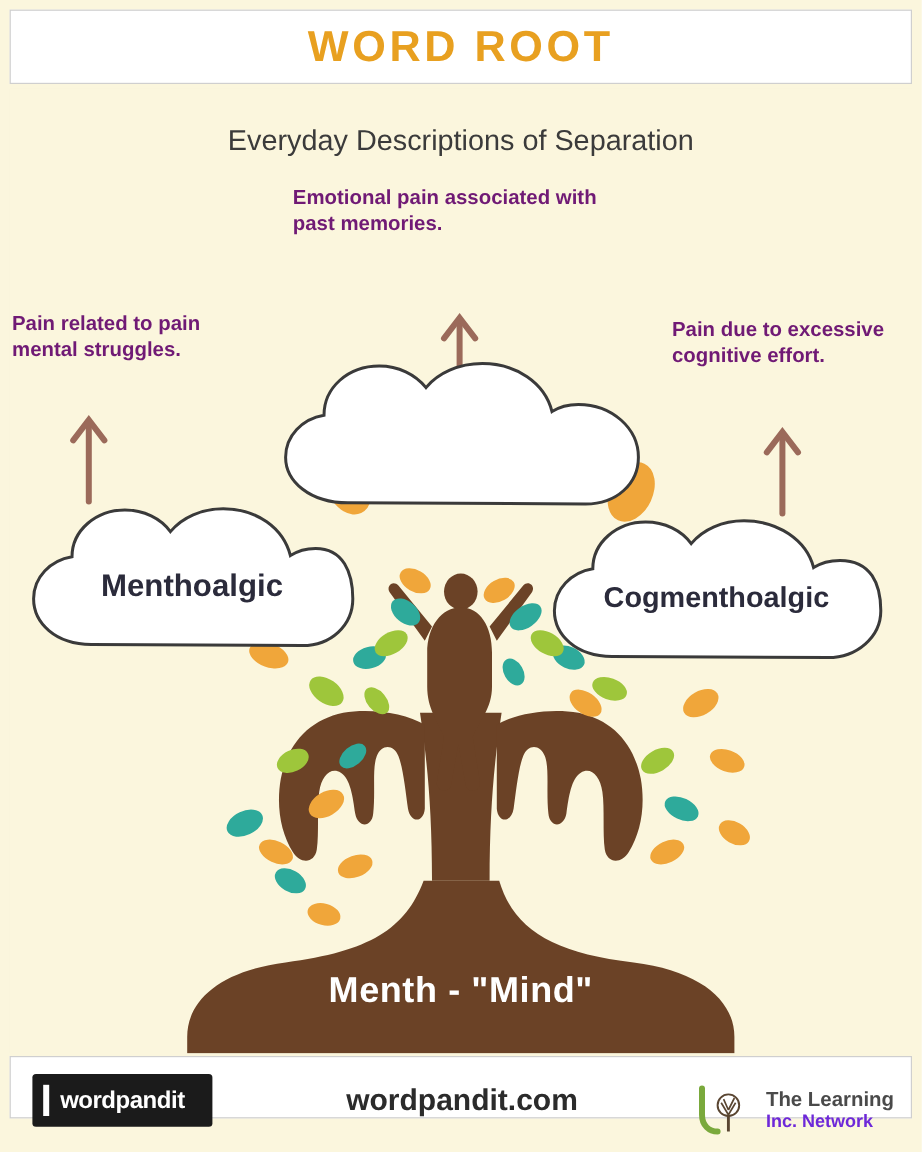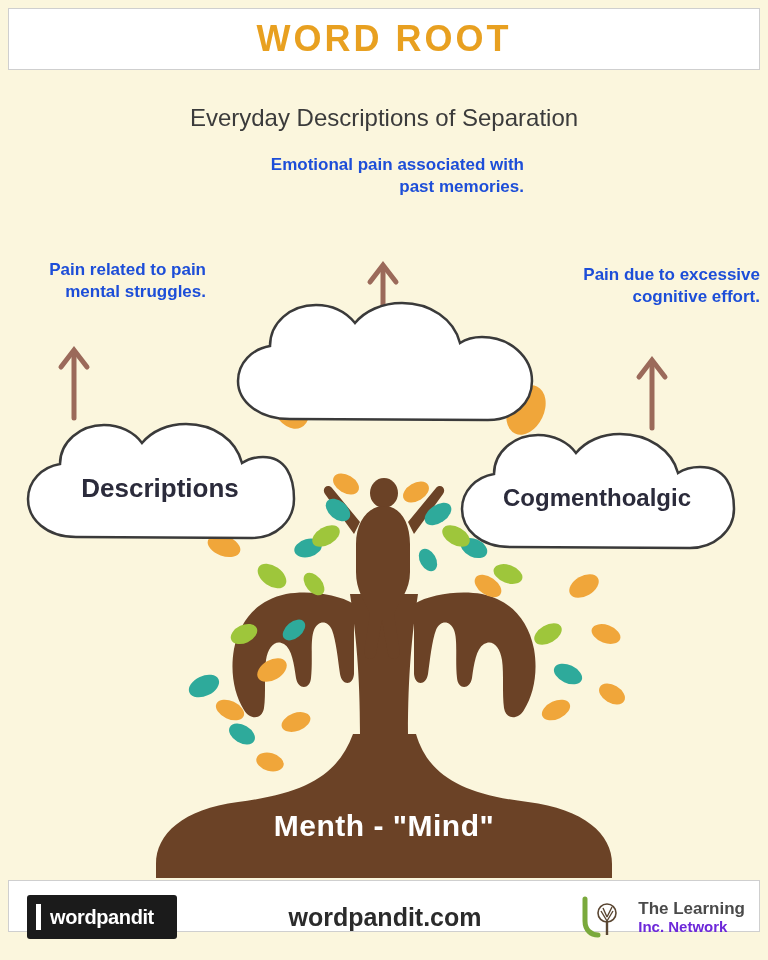--- a/index.html
+++ b/index.html
@@ -63,23 +63,23 @@
     font-size: 24px;
     font-weight: normal;
     color: #3b3b3b;
   }
 
   
   .annotation {
     position: absolute;
     font-size: 17px;
     font-weight: bold;
-    color: #1d4ed8;
+    color: #701a75;
     line-height: 1.3;
-    text-align: right;
+    text-align: left;
   }
   .ann-top {
     top: 80px;
     left: 236px;
     width: 280px;
   }
   .ann-left {
     top: 185px;
     left: 2px;
     width: 196px;
@@ -179,21 +179,21 @@
     top: 22px;
     width: 752px;
     text-align: center;
     font-size: 25px;
     font-weight: bold;
     color: #2b2b2b;
   }
   .footer-right {
     position: absolute;
     right: 14px;
-    top: 12px;
+    top: 20px;
     height: 48px;
     display: flex;
     align-items: center;
     gap: 19px;
   }
   .tln-mark {
     width: 40px;
     height: 44px;
     position: relative;
   }
@@ -318,21 +318,21 @@
                  C238 40 246 38 254 38 C282 38 304 58 304 82 C304 104 286 121 260 121 Z" fill="#ffffff" stroke="#3a3a3a" stroke-width="2.5"></path>
       </svg>
     </div>
 
     <div class="cloud cloud-left">
       <svg viewBox="0 0 280 140" width="280" height="140">
         <path d="M56 118 C26 118 8 100 8 80 C8 62 22 48 40 45 C40 23 60 6 84 6
                  C100 6 114 13 122 24 C132 12 148 5 166 5 C194 5 216 21 222 44
                  C228 40 236 38 243 38 C266 38 274 58 274 80 C274 102 256 119 232 119 Z" fill="#ffffff" stroke="#3a3a3a" stroke-width="2.5"></path>
       </svg>
-      <div class="cloud-label">Descriptions</div>
+      <div class="cloud-label">Menthoalgic</div>
     </div>
 
     <div class="cloud cloud-right">
       <svg viewBox="0 0 290 140" width="290" height="140">
         <path d="M58 118 C28 118 10 100 10 80 C10 62 24 48 42 45 C42 23 62 6 86 6
                  C102 6 116 13 124 24 C134 12 150 5 168 5 C196 5 220 21 226 44
                  C232 40 240 38 248 38 C274 38 282 58 282 80 C282 102 262 119 238 119 Z" fill="#ffffff" stroke="#3a3a3a" stroke-width="2.5"></path>
       </svg>
       <div class="cloud-label">Cogmenthoalgic</div>
     </div>

